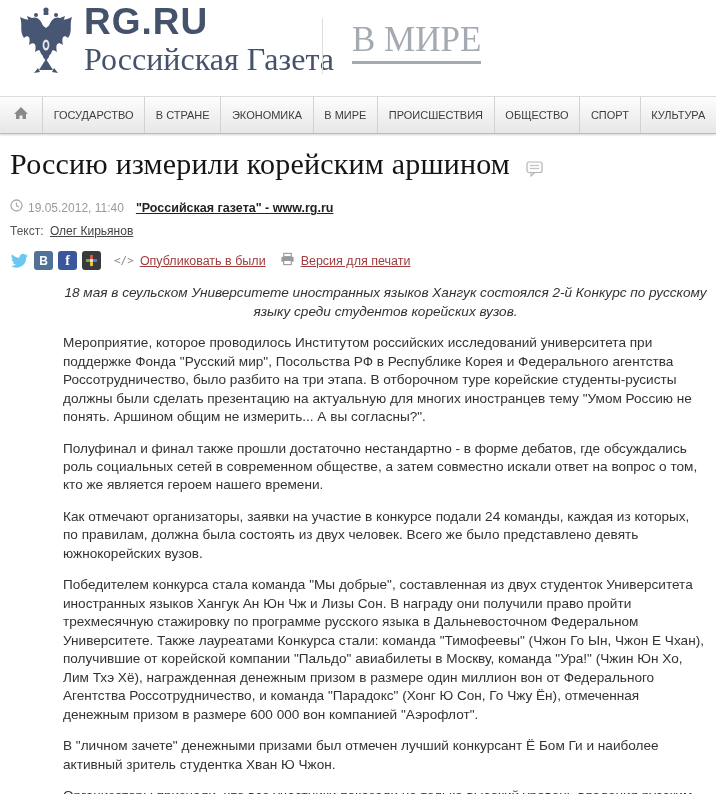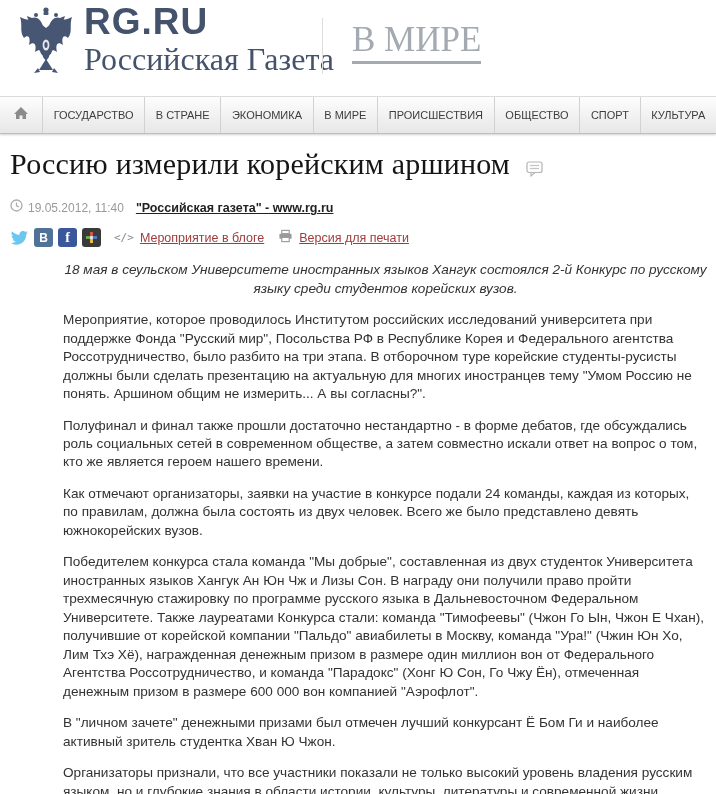--- a/index.html
+++ b/index.html
@@ -134,20 +134,24 @@
     <span class="clock-icon">
       <svg viewBox="0 0 13 13" width="13" height="13">
         <circle cx="6.5" cy="6.5" r="5.5" fill="none" stroke="#ababab" stroke-width="1.3"></circle>
         <path d="M6.5 3.5 V6.8 L9 8" fill="none" stroke="#ababab" stroke-width="1.2"></path>
       </svg>
     </span>
     <span class="article-date">19.05.2012, 11:40</span>
     <a class="source-link">"Российская газета" - www.rg.ru</a>
   </div>
 
+  <div class="byline">
+    <span>Текст:</span>
+    <a class="author-link">Олег Кирьянов</a>
+  </div>
 
   <div class="share-row">
     <a class="soc soc-tw">
       <svg viewBox="0 0 20 16" width="19" height="16">
         <path fill="#6cc7f0" d="M19 2.1c-.7.3-1.4.5-2.1.6.8-.5 1.3-1.2 1.6-2-.7.4-1.5.7-2.4.9A3.7 3.7 0 0 0 9.8 4c0 .3 0 .6.1.8C6.8 4.7 4.1 3.2 2.2 1a3.7 3.7 0 0 0 1.2 5c-.6 0-1.2-.2-1.7-.5 0 1.8 1.3 3.3 2.9 3.6-.5.2-1 .2-1.6.1.4 1.5 1.8 2.6 3.4 2.6A7.4 7.4 0 0 1 1 13.3 10.4 10.4 0 0 0 6.6 15c6.8 0 10.5-5.6 10.5-10.5v-.5c.7-.5 1.3-1.2 1.9-1.9z"></path>
       </svg>
     </a>
     <a class="soc soc-vk">
         <span>B</span>
       </a>
@@ -157,21 +161,21 @@
     <a class="soc soc-plus">
       <svg viewBox="0 0 14 14" width="13" height="13">
         <rect x="5.5" y="1" width="3" height="4.5" fill="#e25749"></rect>
         <rect x="5.5" y="8.5" width="3" height="4.5" fill="#f4c63f"></rect>
         <rect x="1" y="5.5" width="4.5" height="3" fill="#6fb54b"></rect>
         <rect x="8.5" y="5.5" width="4.5" height="3" fill="#4a7fd4"></rect>
         <rect x="5.5" y="5.5" width="3" height="3" fill="#f2f2f2"></rect>
       </svg>
     </a>
     <span class="code-glyph">&lt;/&gt;</span>
-    <a class="red-link">Мероприятие в блоге</a>
+    <a class="red-link">Опубликовать в были</a>
     <span class="printer-icon">
       <svg viewBox="0 0 16 14" width="15" height="14">
         <rect x="4" y="1" width="8" height="3.5" fill="none" stroke="#9a9a9a" stroke-width="1.2"></rect>
         <rect x="1.5" y="4.5" width="13" height="5.5" rx="1" fill="#9a9a9a"></rect>
         <rect x="4" y="8.5" width="8" height="4.5" fill="#fff" stroke="#9a9a9a" stroke-width="1.2"></rect>
       </svg>
     </span>
     <a class="red-link">Версия для печати</a>
   </div>
 

